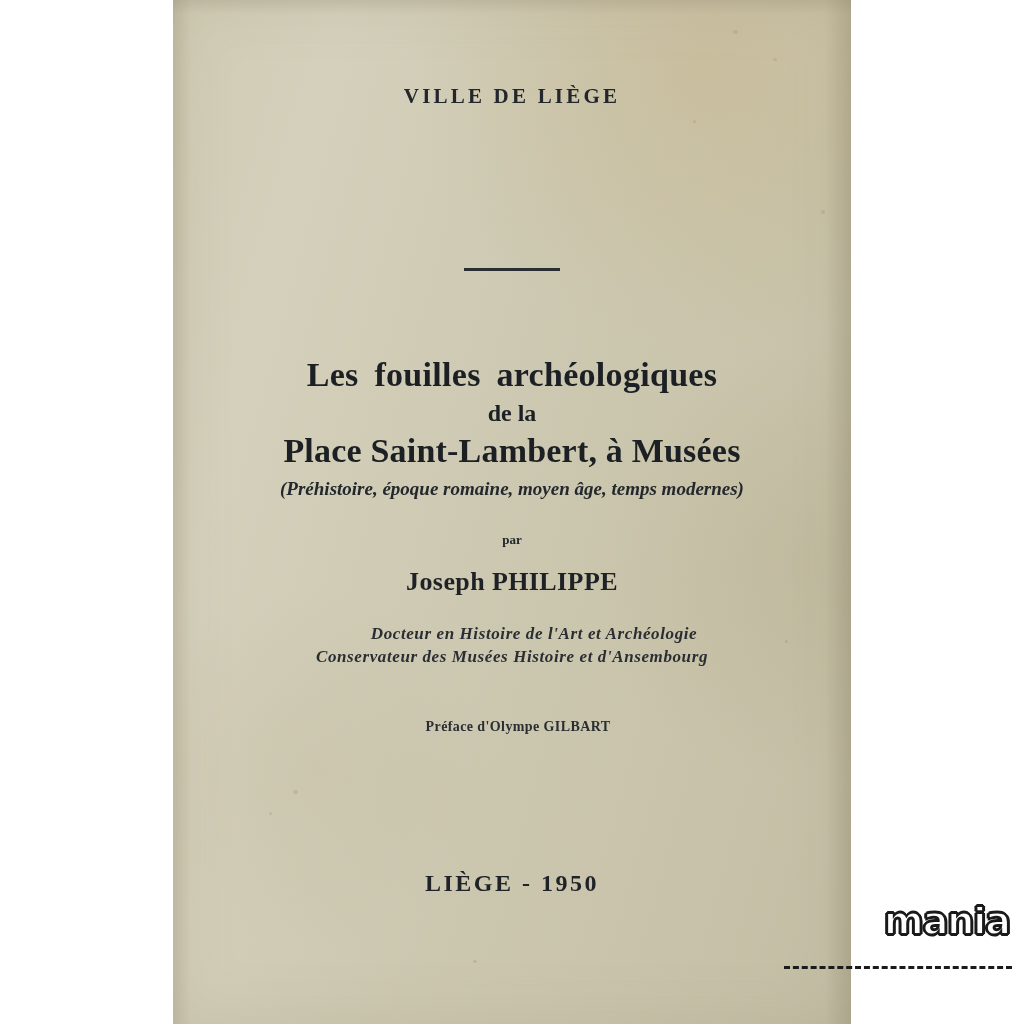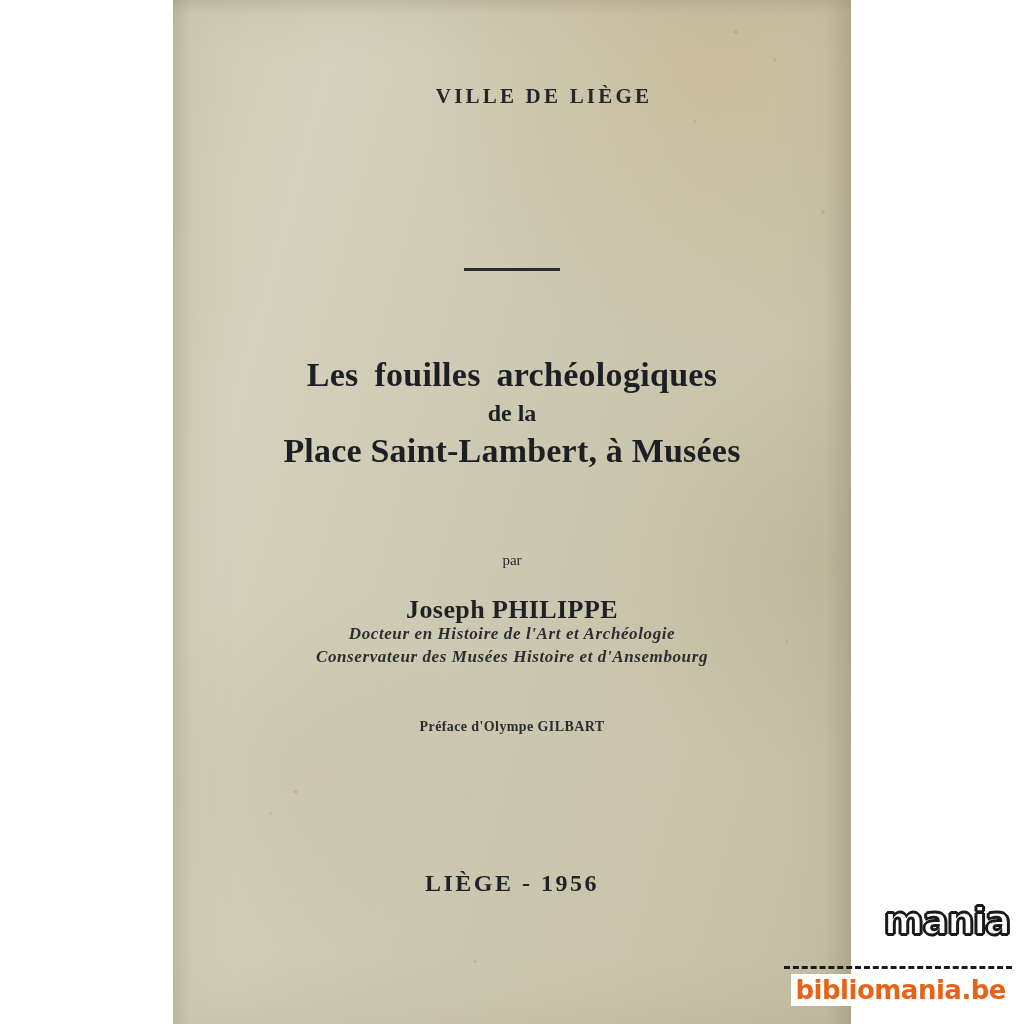--- a/index.html
+++ b/index.html
@@ -71,21 +71,20 @@
     color: #22262a;
     left: 0;
   }
 
   #publisher-line {
     top: 84px;
     font-size: 21px;
     letter-spacing: 3.2px;
     font-weight: 700;
     color: #23272b;
-    margin-left: 32px;
   }
 
   #museums-line {
     top: 164px;
     font-size: 33px;
     font-weight: 700;
     letter-spacing: 0.5px;
     color: #1e2226;
   }
 
@@ -122,55 +121,57 @@
   }
   #subtitle {
     top: 478px;
     font-size: 19px;
     font-style: italic;
     font-weight: 700;
     color: #24282c;
   }
 
   #by-word {
-    top: 552px;
-    font-size: 15px;
-    font-weight: 400;
+    top: 532px;
+    font-size: 13px;
+    font-weight: 700;
     color: #23272b;
   }
   #author {
-    top: 595px;
+    top: 567px;
     font-size: 26px;
     font-weight: 700;
     letter-spacing: 0.4px;
     color: #1e2226;
   }
   #credential-1 {
     top: 624px;
     font-size: 17px;
     font-style: italic;
     font-weight: 700;
     letter-spacing: 0.6px;
     color: #2a2e33;
+    padding-left: 22px;
   }
   #credential-2 {
     top: 647px;
     font-size: 17px;
     font-style: italic;
     font-weight: 700;
     letter-spacing: 0.6px;
     color: #2a2e33;
   }
 
   #preface-1 {
     top: 719px;
     font-size: 14px;
     font-weight: 700;
     letter-spacing: 0.4px;
     color: #2a2e33;
+    padding-left: 6px;
   }
   #preface-2 {
     top: 745px;
     font-size: 12.5px;
     font-weight: 700;
     font-style: italic;
     letter-spacing: 0.5px;
     color: #2d3136;
   }
 
@@ -265,34 +266,34 @@
 
 
     <div id="rule"></div>
 
     <div class="txt" id="title-2">de la</div>
 
     <div class="txt" id="title-1">Les fouilles archéologiques</div>
 
     <div class="txt" id="title-3">Place Saint-Lambert, à Musées</div>
 
+    <div class="txt" id="subtitle">(Préhistoire, époque romaine, moyen âge, temps modernes)</div>
 
     <div class="txt" id="by-word">par</div>
 
     <div class="txt" id="author">Joseph PHILIPPE</div>
 
     <div class="txt" id="credential-1">Docteur en Histoire de l'Art et Archéologie</div>
 
     <div class="txt" id="credential-2">Conservateur des Musées Histoire et d'Ansembourg</div>
 
     <div class="txt" id="preface-1">Préface d'Olympe GILBART</div>
 
 
-    <div class="txt" id="imprint">LIÈGE - 1956</div>
+    <div class="txt" id="imprint">LIÈGE - 1950</div>
   </div>
 
   <div id="watermark">
     <div id="wm-mania">mania</div>
     <div id="wm-dash"></div>
-    <div id="wm-url">bibliomania.be</div>
   </div>
 
 </div>
 
 </body></html>

